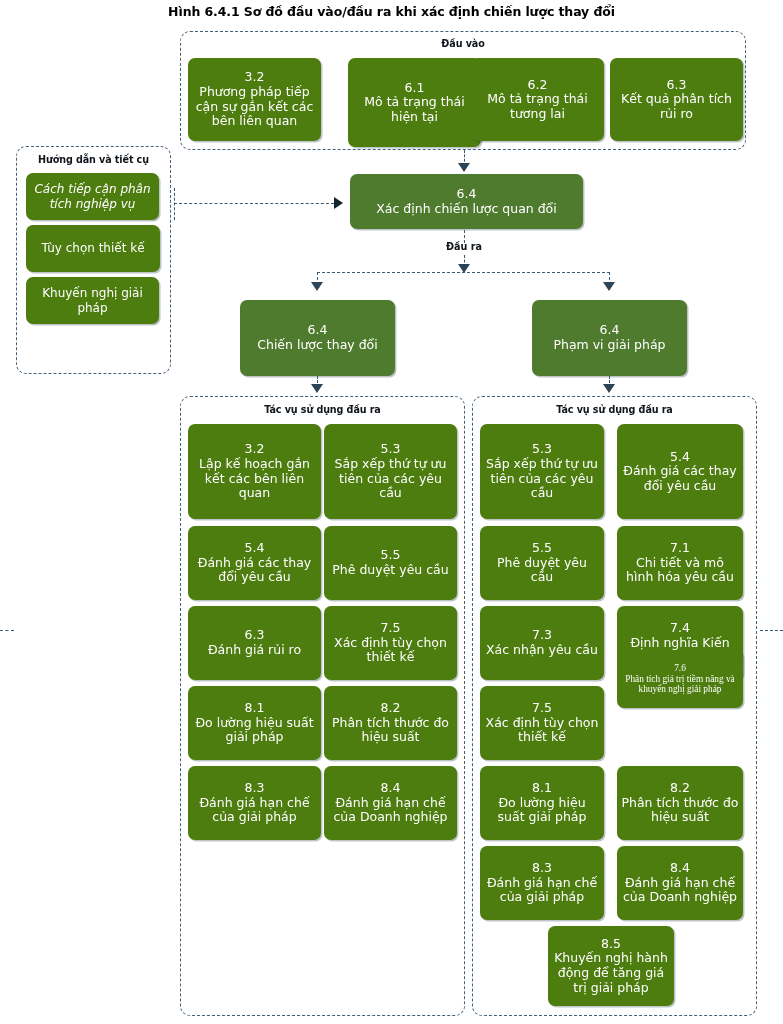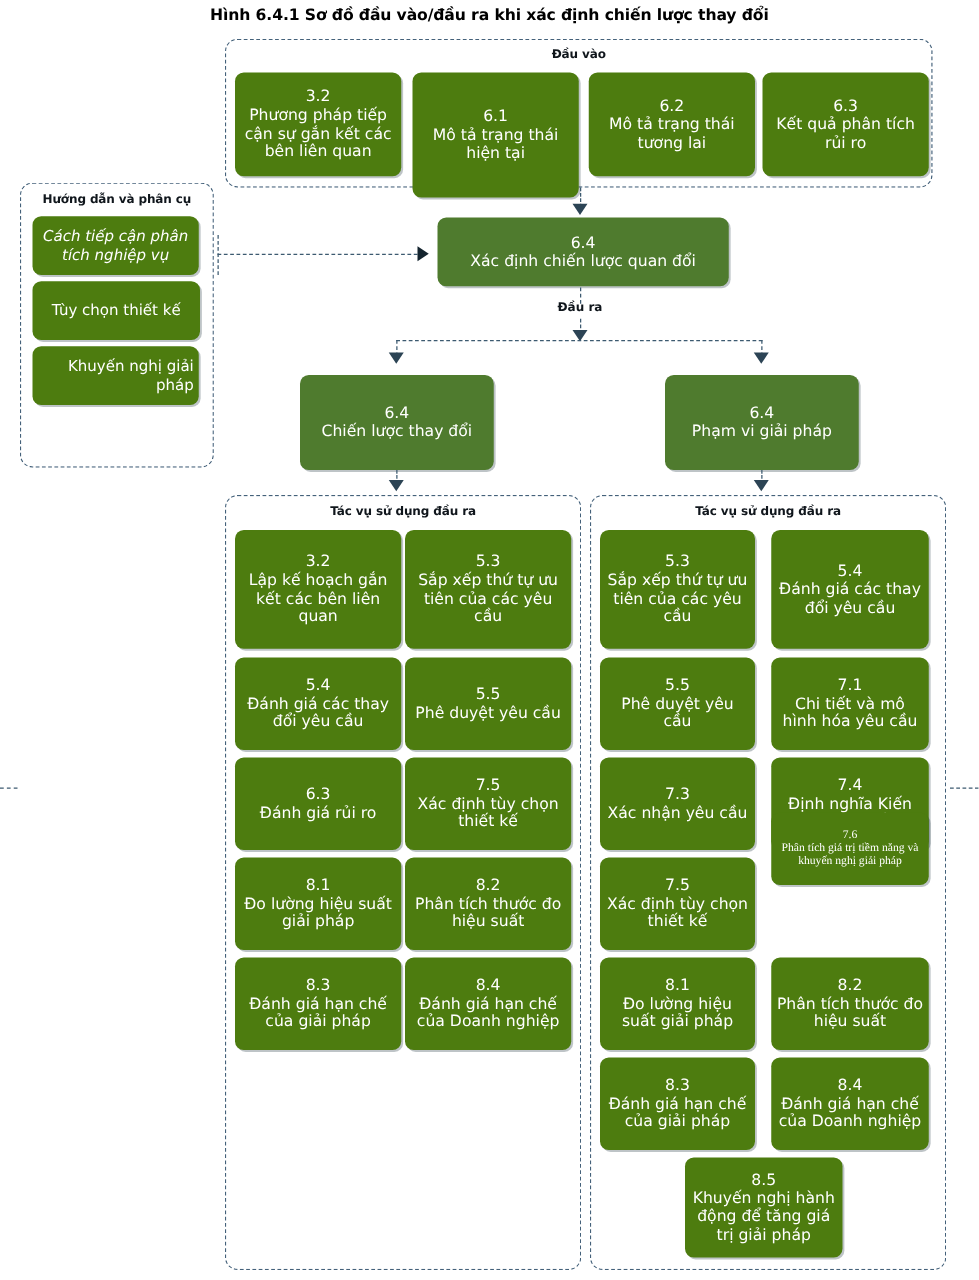--- a/index.html
+++ b/index.html
@@ -99,54 +99,54 @@
   <div class="abs panel" style="left:180px; top:31px; width:566px; height:119px;">
     <div class="panel-title" style="top:6px;">Đầu vào</div>
   </div>
 
   <div class="abs node blue" style="left:188px; top:58px; width:133px; height:83px;">
     <div class="node-txt">
       <span class="num">3.2</span>
       <span class="lbl">Phương pháp tiếp cận sự gắn kết các bên liên quan</span>
     </div>
   </div>
-  <div class="abs node blue" style="left:330px; top:58px; width:133px; height:100px;">
+  <div class="abs node blue" style="left:348px; top:58px; width:133px; height:89px;">
     <div class="node-txt">
       <span class="num">6.1</span>
       <span class="lbl">Mô tả trạng thái hiện tại</span>
     </div>
   </div>
   <div class="abs node blue" style="left:471px; top:58px; width:133px; height:83px;">
     <div class="node-txt">
       <span class="num">6.2</span>
       <span class="lbl">Mô tả trạng thái tương lai</span>
     </div>
   </div>
   <div class="abs node blue" style="left:610px; top:58px; width:133px; height:83px;">
     <div class="node-txt">
       <span class="num">6.3</span>
       <span class="lbl">Kết quả phân tích rủi ro</span>
     </div>
   </div>
 
   <div class="abs panel" style="left:16px; top:146px; width:155px; height:228px;">
-    <div class="panel-title" style="top:7px;">Hướng dẫn và phân cụ</div>
+    <div class="panel-title" style="top:7px;">Hướng dẫn và tiết cụ</div>
   </div>
 
   <div class="abs node blue" style="left:26px; top:173px; width:133px; height:47px;font-style:italic;">
     <div class="node-txt-md">
       <span class="lbl">Cách tiếp cận phân tích nghiệp vụ</span>
     </div>
   </div>
   <div class="abs node blue" style="left:26px; top:225px; width:134px; height:47px;">
     <div class="node-txt-md">
       <span class="lbl">Tùy chọn thiết kế</span>
     </div>
   </div>
-  <div class="abs node blue" style="left:26px; top:277px; width:133px; height:47px;text-align:right;">
+  <div class="abs node blue" style="left:26px; top:277px; width:133px; height:47px;">
     <div class="node-txt-md">
       <span class="lbl">Khuyến nghị giải pháp</span>
     </div>
   </div>
 
   <div class="abs stub" style="left:174px; top:188px; height:32px;"></div>
   <div class="abs hline" style="left:174px; top:203px; width:160px;"></div>
   <div class="abs arrow-right" style="left:334px; top:197px;"></div>
 
   <div class="abs vline" style="left:464px; top:150px; height:16px;"></div>

